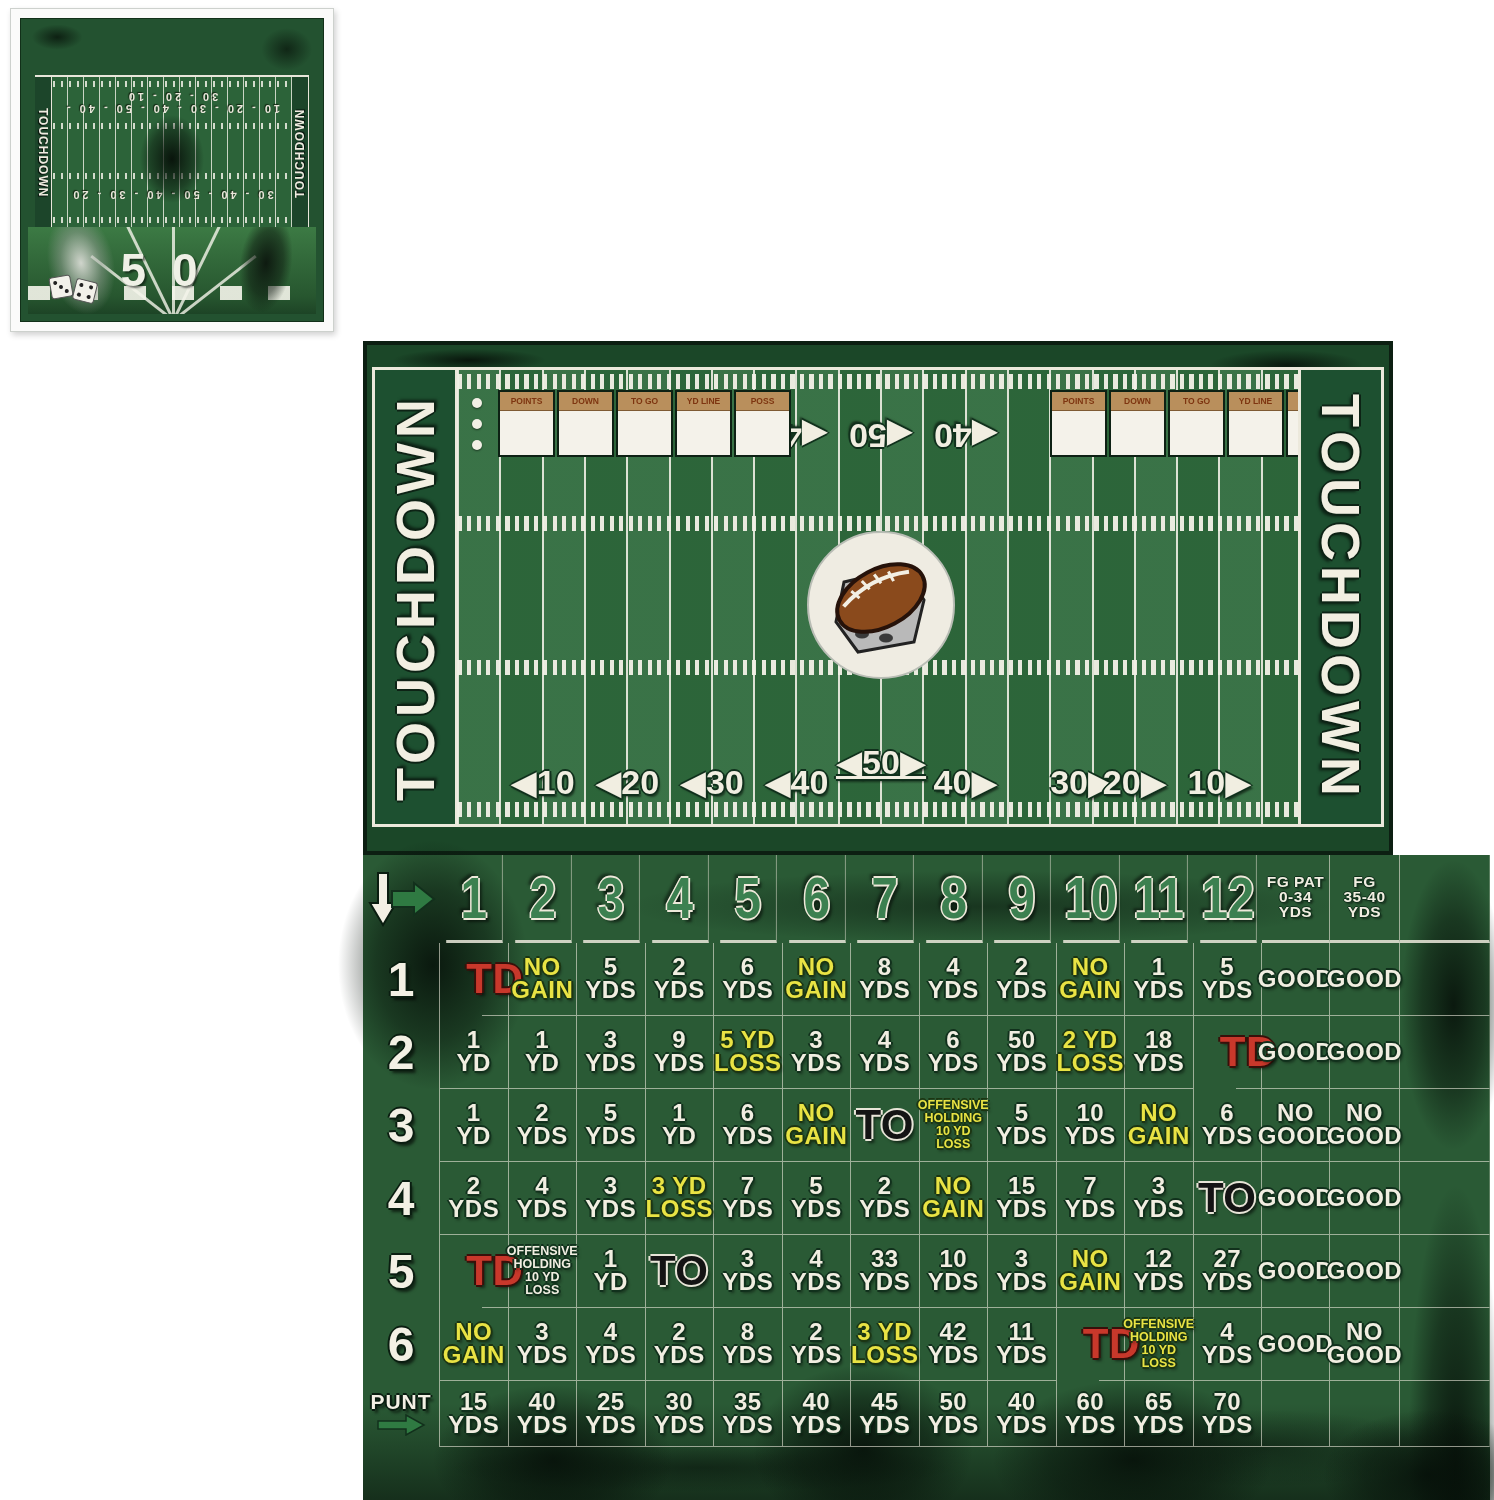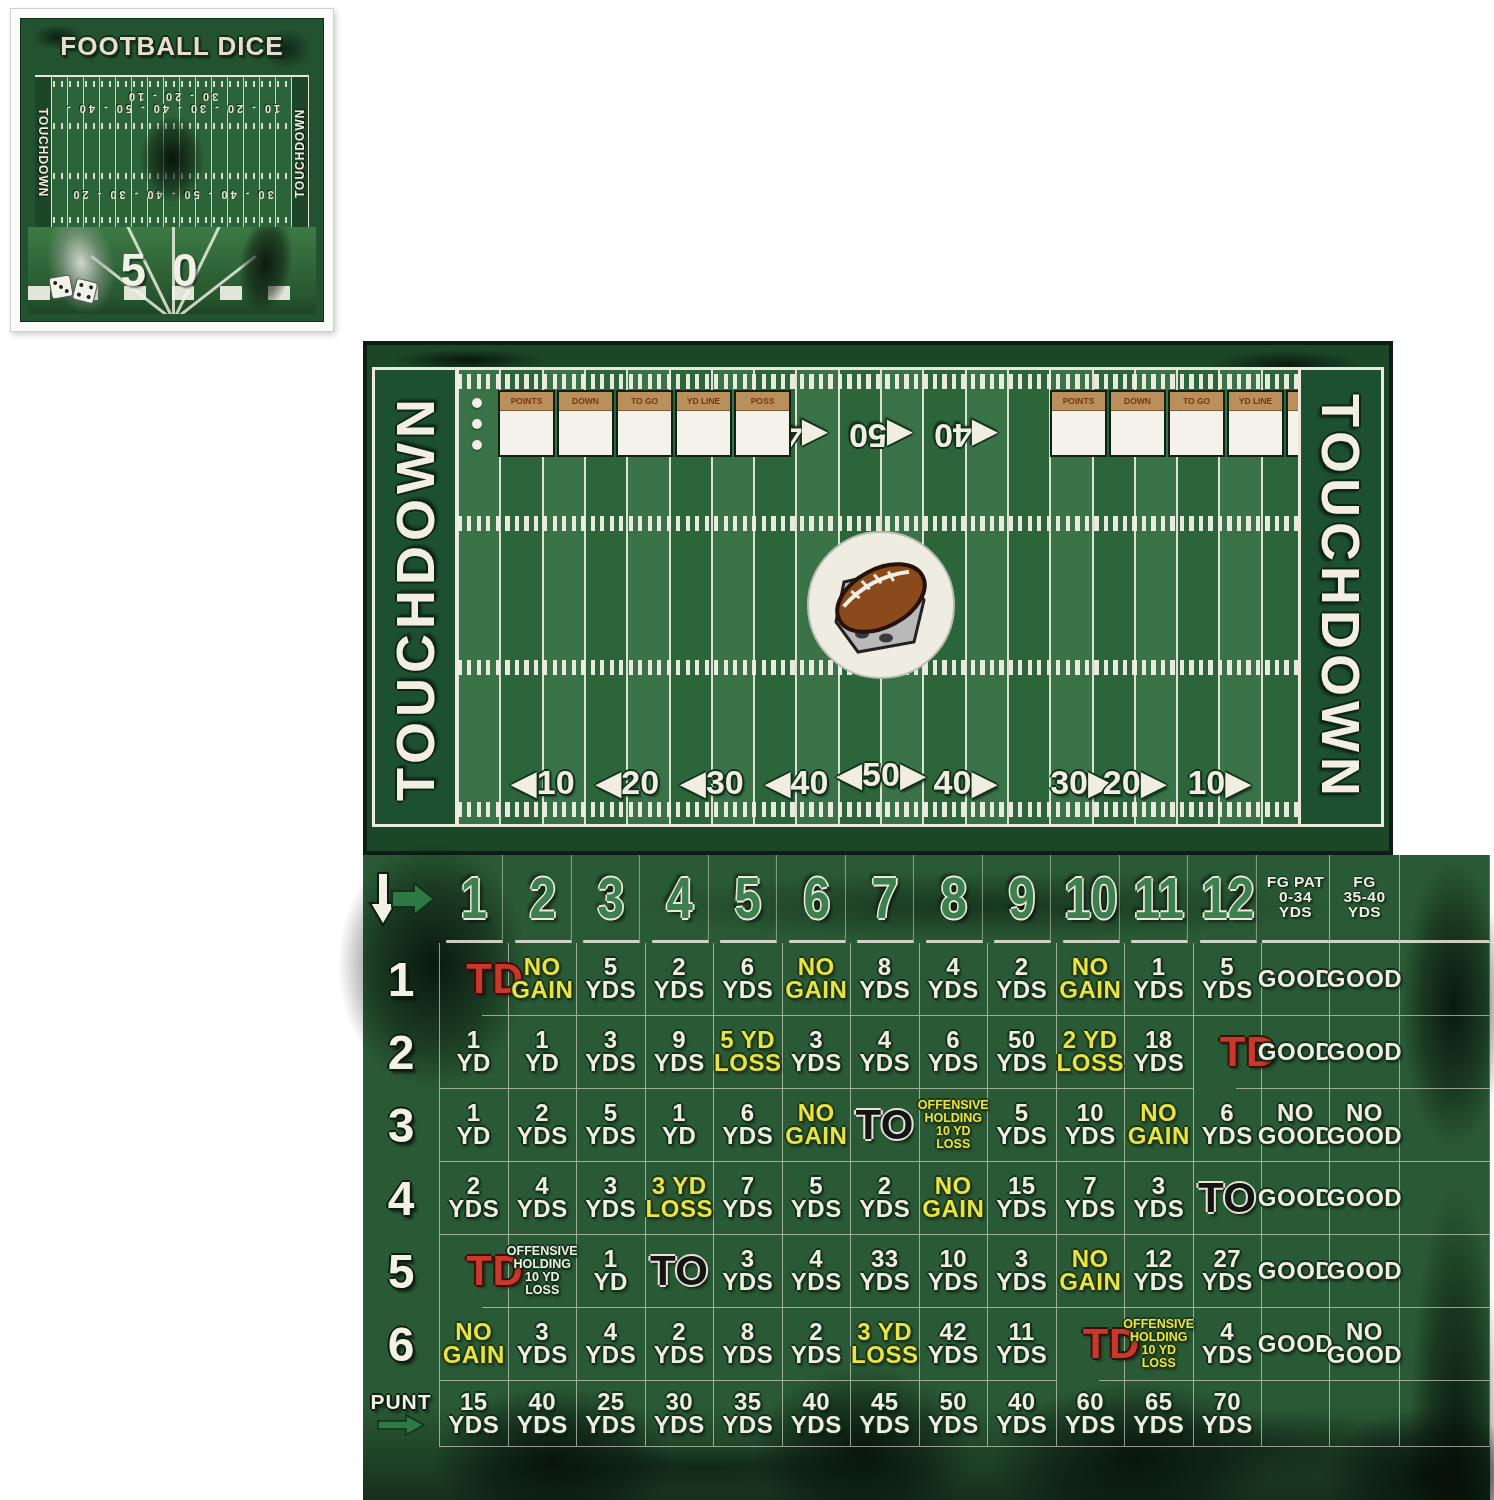--- a/index.html
+++ b/index.html
@@ -101,21 +101,20 @@
   .cr{color:#c8382b;font-size:42px;text-shadow:-2px 0 0 #38100a,2px 0 0 #38100a,0 -2px 0 #38100a,0 2px 0 #38100a,3px 3px 3px rgba(0,0,0,.5);margin-left:42px;}
   .ck{color:#141414;font-size:42px;text-shadow:-2px 0 0 #e8e5d8,2px 0 0 #e8e5d8,0 -2px 0 #e8e5d8,0 2px 0 #e8e5d8,3px 4px 3px rgba(0,0,0,.55);}
   .small{font-size:12.5px;line-height:1.05;letter-spacing:0;}
   .filler{border-right:1px solid rgba(236,233,220,.25);}
 </style>
 </head>
 <body>
 
 <div class="thumb">
   <div class="tboard">
-    <div class="ttitle">FOOTBALL DICE</div>
     <div class="tfield">
       <div class="tez l">
           <span>TOUCHDOWN</span>
         </div>
       <div class="tez r">
           <span>TOUCHDOWN</span>
         </div>
       <div class="thash" style="top:4px"></div>
       <div class="tnums" style="top:14px">10 - 20 - 30 - 40 - 50 - 40 - 30 - 20 - 10</div>
       <div class="thash" style="top:46px"></div>
@@ -192,21 +191,21 @@
           <div class="yl" style="left: 802.7px;"></div>
           <div class="yl" style="left: 845px;"></div>
           <div class="hash" style="top: 4px;"></div>
           <div class="hash" style="top: 146px;"></div>
           <div class="hash" style="top: 290px;"></div>
           <div class="hash" style="top: 432px;"></div>
           <div class="ynum" style="left: 84.6px; top: 392px;">◀10</div>
           <div class="ynum" style="left: 169.2px; top: 392px;">◀20</div>
           <div class="ynum" style="left: 253.8px; top: 392px;">◀30</div>
           <div class="ynum" style="left: 338.4px; top: 392px;">◀40</div>
-          <div class="ynum" style="left: 423px; top: 384px;">◀50▶</div>
+          <div class="ynum" style="left: 423px; top: 372px; text-decoration: underline;">◀50▶</div>
           <div class="ynum" style="left: 507.6px; top: 392px;">40▶</div>
           <div class="ynum" style="left: 592.2px; top: 392px; margin-left: 32px;">30▶</div>
           <div class="ynum" style="left: 676.8px; top: 392px;">20▶</div>
           <div class="ynum" style="left: 761.4px; top: 392px;">10▶</div>
           <div class="ynum flip" style="left: 338.4px; top: 46px;">◀40</div>
           <div class="ynum flip" style="left: 423px; top: 46px;">◀50</div>
           <div class="ynum flip" style="left: 507.6px; top: 46px;">◀40</div>
           <div class="sbset" style="left: 40px;">
             <div class="sbox">
               <div class="sbhead">POINTS</div>

